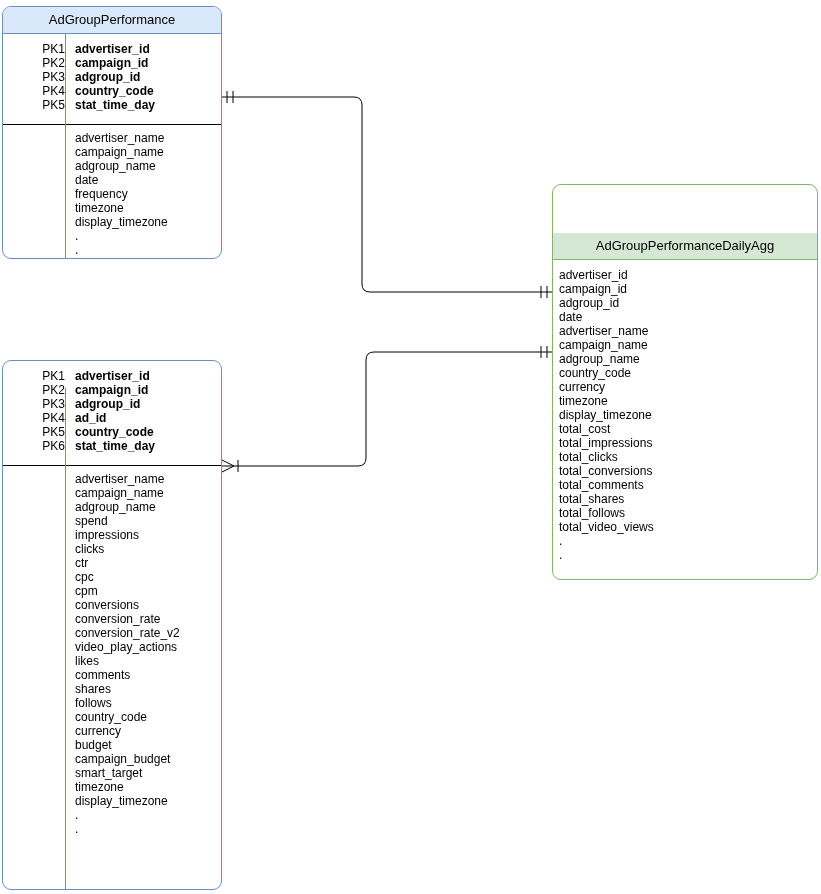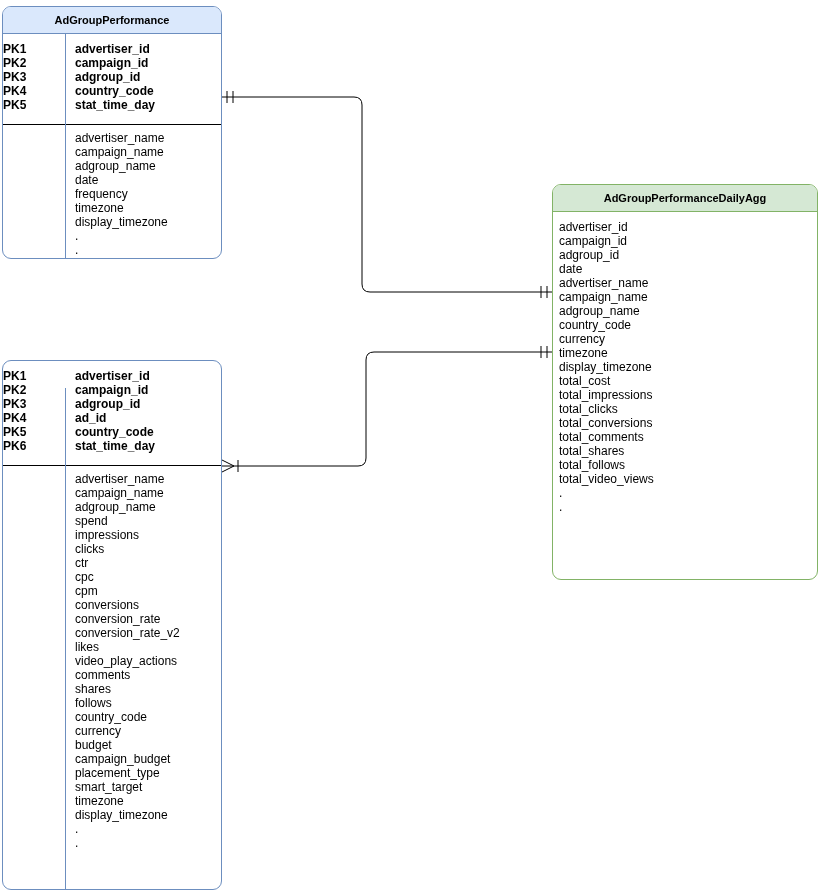--- a/index.html
+++ b/index.html
@@ -20,42 +20,42 @@
     font-size: 12px;
     overflow: hidden;
     box-sizing: border-box;
   }
   .entity.blue  { border-color: #6c8ebf; }
   .entity.green { border-color: #82b366; }
   .entity-header {
     height: 26px;
     line-height: 26px;
     text-align: center;
-    font-weight: bold;
-    font-size: 11px;
+    font-weight: normal;
+    font-size: 13px;
     border-bottom: 1px solid;
   }
   .blue  .entity-header { background: #dae8fc; border-color: #6c8ebf; }
-  .green .entity-header { background: #d5e8d4; border-color: #82b366; }
+  .green .entity-header { background: #d5e8d4; border-color: #82b366; margin-top: 48px; }
   .pk-divider {
     position: absolute;
     left: 62px;
     top: 27px;
     bottom: 0;
     width: 1px;
     background: #6c8ebf;
   }
   .pk-section { padding: 8px 0 12px 0; }
   .row {
     height: 14px;
     line-height: 14px;
     display: flex;
     white-space: nowrap;
   }
-  .pk-key   { width: 62px; flex: none; text-align: left; font-weight: bold; }
+  .pk-key   { width: 62px; flex: none; text-align: right; font-weight: normal; }
   .pk-field { padding-left: 10px; font-weight: bold; }
   .section-divider { border-top: 1px solid #000000; }
   .fields-section { padding: 6px 0; }
   .field-row { padding-left: 72px; }
   .green .fields-section { padding-top: 8px; }
   .green .field-row { padding-left: 6px; }
   .connector-layer {
     position: absolute;
     left: 0; top: 0;
     pointer-events: none;
@@ -217,28 +217,28 @@
 
         <div class="row field-row">
           <span>conversion_rate</span>
         </div>
 
         <div class="row field-row">
           <span>conversion_rate_v2</span>
         </div>
 
         <div class="row field-row">
+          <span>video_play_actions</span>
+        </div>
+
+        <div class="row field-row">
           <span>likes</span>
         </div>
 
         <div class="row field-row">
-          <span>video_play_actions</span>
-        </div>
-
-        <div class="row field-row">
           <span>comments</span>
         </div>
 
         <div class="row field-row">
           <span>shares</span>
         </div>
 
         <div class="row field-row">
           <span>follows</span>
         </div>
@@ -252,23 +252,20 @@
         </div>
 
         <div class="row field-row">
           <span>budget</span>
         </div>
 
         <div class="row field-row">
           <span>campaign_budget</span>
         </div>
 
-        <div class="row field-row">
-          <span>placement_type</span>
-        </div>
 
         <div class="row field-row">
           <span>smart_target</span>
         </div>
 
         <div class="row field-row">
           <span>timezone</span>
         </div>
 
         <div class="row field-row">

